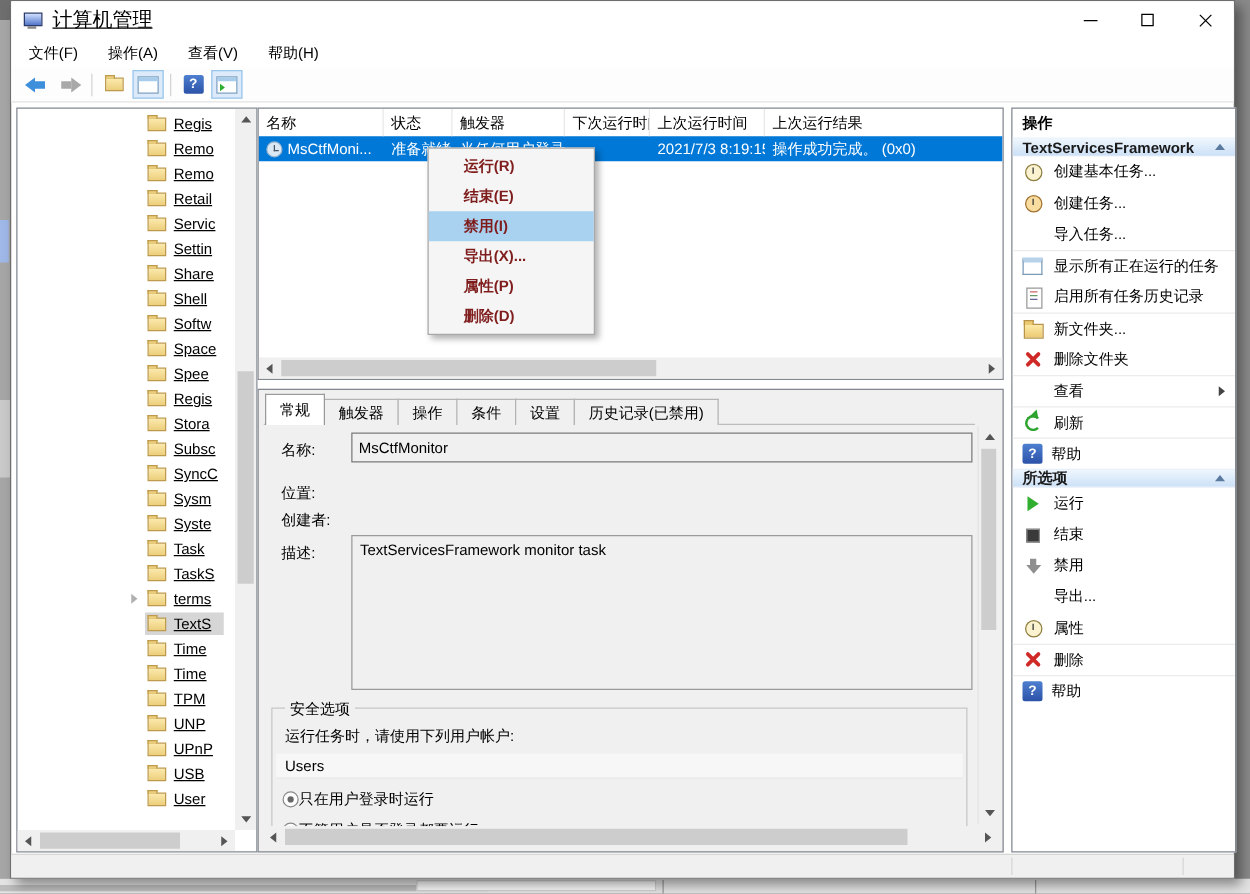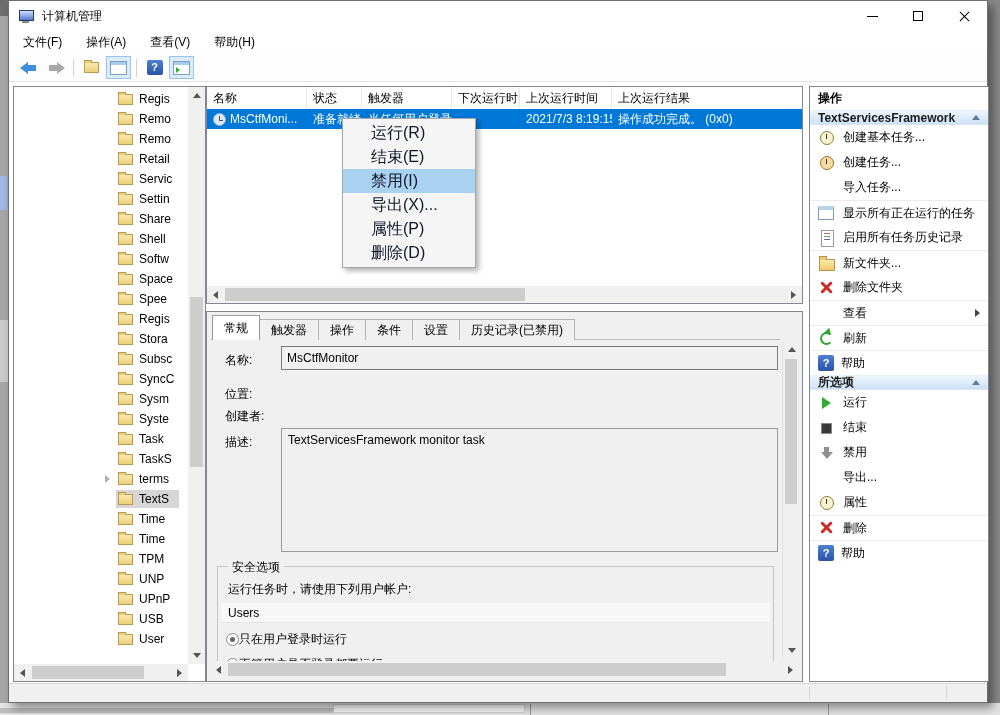--- a/index.html
+++ b/index.html
@@ -18,21 +18,21 @@
 .bgb4 { position:absolute; left:530px; top:704px; width:1px; height:11px; background:#9a9a9a; }
 
 
 .window { position:absolute; left:8px; top:0; width:980px; height:703px; background:#fff; border:1px solid #6e6e6e; box-shadow:5px 5px 9px rgba(0,0,0,.4); }
 
 
 .titlebar { height:30px; display:flex; align-items:center; background:#fff; }
 .pc-ic { width:15px; height:13px; margin:0 8px 0 10px; position:relative; flex:none; }
 .pc-ic::before { content:''; position:absolute; left:0; top:0; width:13px; height:9px; border:1px solid #2a3a6a; background:linear-gradient(#cfe0ff,#5577cc); }
 .pc-ic::after { content:''; position:absolute; left:3px; bottom:0; width:7px; height:2px; background:#888; }
-.title { font-size:12px; color:#000; }
+.title { font-size:16px; color:#000;text-decoration:underline; }
 .controls { margin-left:auto; display:flex; height:100%; }
 .ctl { width:46px; height:30px; display:flex; align-items:center; justify-content:center; position:relative; }
 .ctl.min i { width:11px; height:1px; background:#000; display:block; }
 .ctl.max i { width:10px; height:10px; border:1px solid #000; display:block; }
 .ctl.close i { position:absolute; width:13px; height:1px; background:#000; display:block; }
 .ctl.close .x1 { transform:rotate(45deg); }
 .ctl.close .x2 { transform:rotate(-45deg); }
 
 
 .menubar { height:23px; display:flex; align-items:center; padding-left:10px; gap:16px; background:#fff; }
@@ -50,21 +50,21 @@
 .nav-fwd::after { content:''; position:absolute; left:2px; top:4px; width:8px; height:6px; background:#a8a8a8; }
 .folder-ic { width:15px; height:11px; position:relative; background:linear-gradient(#fbe9ad,#eccf7c); border:1px solid #bd9a4d; flex:none; display:inline-block; }
 .folder-ic::before { content:''; position:absolute; left:-1px; top:-3px; width:6px; height:2px; background:#eccf7c; border:1px solid #bd9a4d; border-bottom:none; }
 .pane-ic { width:17px; height:14px; border:1px solid #7aa0c4; background:#fff; position:relative; display:inline-block; }
 .pane-ic::before { content:''; position:absolute; left:0; right:0; top:0; height:3px; background:#a8cdec; }
 .pane-action::after { content:''; position:absolute; left:2px; top:5px; border-top:3px solid transparent; border-bottom:3px solid transparent; border-left:4px solid #2fae2f; }
 .help-ic { width:16px; height:15px; background:linear-gradient(#4e7fd0,#2b52a8); color:#fff; font-weight:bold; font-size:11px; line-height:15px; text-align:center; display:inline-block; border-radius:2px; }
 
 
 .tree-panel { position:absolute; left:4px; top:85px; width:193px; height:596px; border:1px solid #828790; background:#fff; overflow:hidden; }
-.tree-rows { position:absolute; left:0; top:2px; right:17px; bottom:17px; overflow:hidden; }
+.tree-rows { position:absolute; left:0; top:2px; right:17px; bottom:17px; overflow:hidden;text-decoration:underline; }
 .trow { height:20px; display:flex; align-items:center; padding-left:88px; font-size:12px; white-space:nowrap; }
 .chevron { width:14px; flex:none; visibility:hidden; position:relative; height:10px; }
 .chevron::before { content:''; position:absolute; left:3px; top:1px; border-top:4px solid transparent; border-bottom:4px solid transparent; border-left:5px solid #b0b0b0; }
 .chevron.show { visibility:visible; }
 .row-inner { display:flex; align-items:center; height:18px; padding:0 10px 0 2px; }
 .row-inner.selected { background:#d6d6d6; }
 .row-inner .folder-ic { margin-right:6px; }
 .tlabel { color:#000; }
 
 
@@ -99,21 +99,21 @@
 .c2 { width:55px; } .c3 { width:90px; } .c4 { width:68px; } .c5 { width:92px; }
 .c6 { flex:1; }
 .clock-ic { width:13px; height:13px; border-radius:50%; background:#dce9f5; border:1px solid #9ab6d0; position:relative; flex:none; }
 .clock-ic::before { content:''; position:absolute; left:5px; top:2px; width:1px; height:5px; background:#456; }
 .clock-ic::after { content:''; position:absolute; left:5px; top:6px; width:4px; height:1px; background:#456; }
 .list-hs { left:0; right:0; bottom:0; }
 .list-hs .sthumb { left:18px; width:300px; }
 
 
 .ctx-menu { position:absolute; left:333px; top:117px; width:134px; background:#f5f5f5; border:1px solid #a8a8a8; box-shadow:3px 3px 5px rgba(0,0,0,.3); padding:2px 0; z-index:60; }
-.mi { height:24px; line-height:24px; padding-left:28px; font-size:16px; color:#0f172a; }
+.mi { height:24px; line-height:24px; padding-left:28px; font-size:12px; color:#7f1d1d;font-weight:bold; }
 .mi.hl { background:#a9d1f0; }
 
 
 .details-panel { position:absolute; left:197px; top:310px; width:597px; height:371px; border:1px solid #828790; background:#f0f0f0; overflow:hidden;padding-left:40px; }
 .tabbar { position:absolute; left:5px; top:3px; height:25px; display:flex; align-items:flex-end; z-index:3; }
 .tab { height:21px; line-height:21px; padding:0 11px; font-size:12px; border:1px solid #b4b4b4; border-bottom:none; background:#f0f0f0; margin-right:-1px; white-space:nowrap; }
 .tab.active { height:25px; line-height:25px; background:#fff; border-color:#9a9a9a; z-index:4; }
 .tabline { position:absolute; left:4px; right:22px; top:27px; height:1px; background:#bdbdbd; z-index:2; }
 .gen { position:absolute; left:4px; top:28px; right:22px; bottom:20px; overflow:hidden; }
 .flabel, .fval { position:absolute; font-size:12px; color:#000; white-space:nowrap; }

